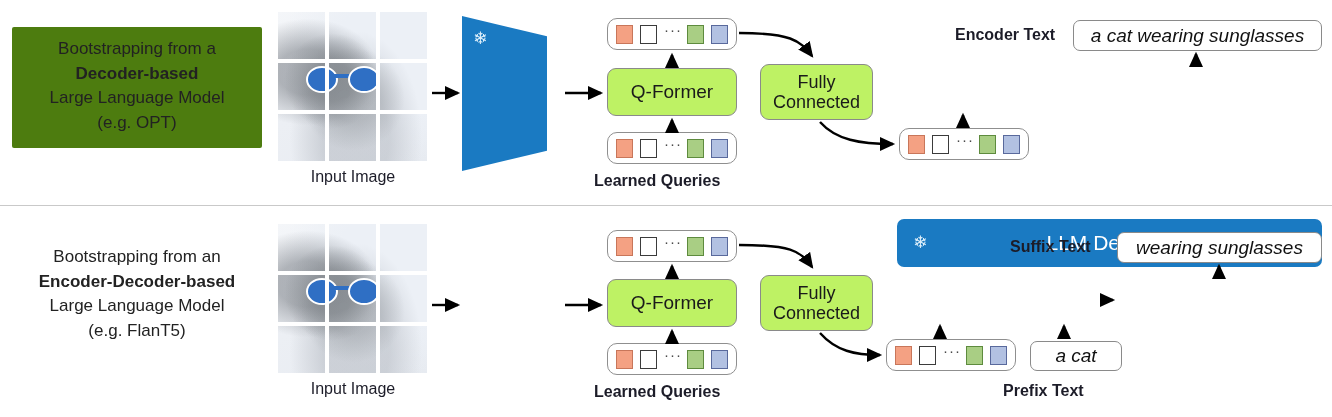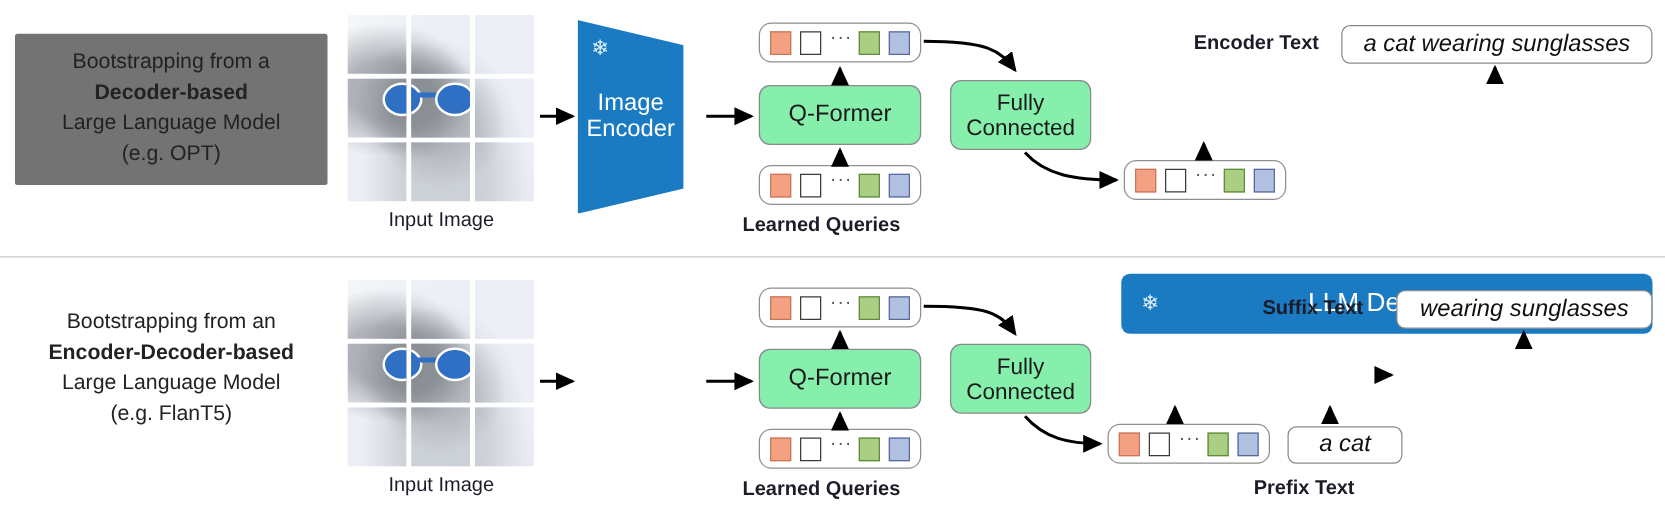--- a/index.html
+++ b/index.html
@@ -3,21 +3,21 @@
 <meta charset="utf-8">
 <style>
   html,body{margin:0;padding:0;background:#ffffff;}
   body{width:1332px;height:417px;position:relative;overflow:hidden;
        font-family:"Liberation Sans","DejaVu Sans",sans-serif;color:#1a1a1a;}
   .abs{position:absolute;}
 
   
   .caption{width:250px;text-align:center;font-size:17px;line-height:1.45;color:#222;}
   .caption .bold{font-weight:bold;}
-  .caption.boxed{background:#737373;padding:10px 0 12px 0;border-radius:2px;}
+  .caption.boxed{background:#4d7c0f;padding:10px 0 12px 0;border-radius:2px;}
 
   
   .divider{left:0;top:205px;width:1332px;height:1px;background:#c9c9c9;}
 
   
   .catwrap{width:150px;height:150px;}
   .catgrid{position:relative;width:150px;height:150px;}
   .patch{position:absolute;width:47px;height:47px;overflow:hidden;background:#fff;}
   .patch .inner{position:absolute;width:150px;height:150px;}
   
@@ -43,21 +43,21 @@
 
   
   .trap{width:85px;height:155px;background:#1a7ac2;
         clip-path:polygon(0% 0%,100% 13%,100% 87%,0% 100%);
         position:relative;}
   .trap .tlabel{position:absolute;left:0;top:50%;transform:translateY(-50%);
         width:100%;text-align:center;color:#ffffff;font-size:19px;line-height:1.15;}
   .snow-trap{position:absolute;left:11px;top:14px;color:#dff0fb;font-size:17px;line-height:1;}
 
   
-  .rbox{background:#86efac;border:1.6px solid #8a8a8a;border-radius:9px;
+  .rbox{background:#bef264;border:1.6px solid #8a8a8a;border-radius:9px;
         display:flex;align-items:center;justify-content:center;text-align:center;
         font-size:19px;color:#1a1a1a;line-height:1.12;box-sizing:border-box;}
   .rbox.small{font-size:18px;}
 
   
   .tokstrip{background:#ffffff;border:1.8px solid #8f8f8f;border-radius:10px;
             display:flex;align-items:center;justify-content:center;gap:7px;
             box-sizing:border-box;padding:0 8px;}
   .tok{width:19px;height:19px;box-sizing:border-box;}
   .tok.peach{background:#f4a183;border:1.4px solid #c8765a;}
@@ -132,24 +132,20 @@
     </div>
     <div class="patch" style="left:102px;top:102px;">
       <div class="inner photo" style="left:-102px;top:-102px;"></div>
     </div>
   </div>
 </div>
 <div class="abs imglabel" style="left:263px;top:168px;">Input Image</div>
 
 <div class="abs trap" style="left:462px;top:16px;">
   <div class="snow-trap">❄</div>
-  <div class="tlabel">
-    <span>Image</span><br>
-    <span>Encoder</span>
-  </div>
 </div>
 
 <div class="abs tokstrip" style="left:607px;top:18px;width:130px;height:32px;">
   <span class="tok peach"></span>
   <span class="tok white"></span>
   <span class="dots">···</span>
   <span class="tok green"></span>
   <span class="tok blue"></span>
 </div>
 

